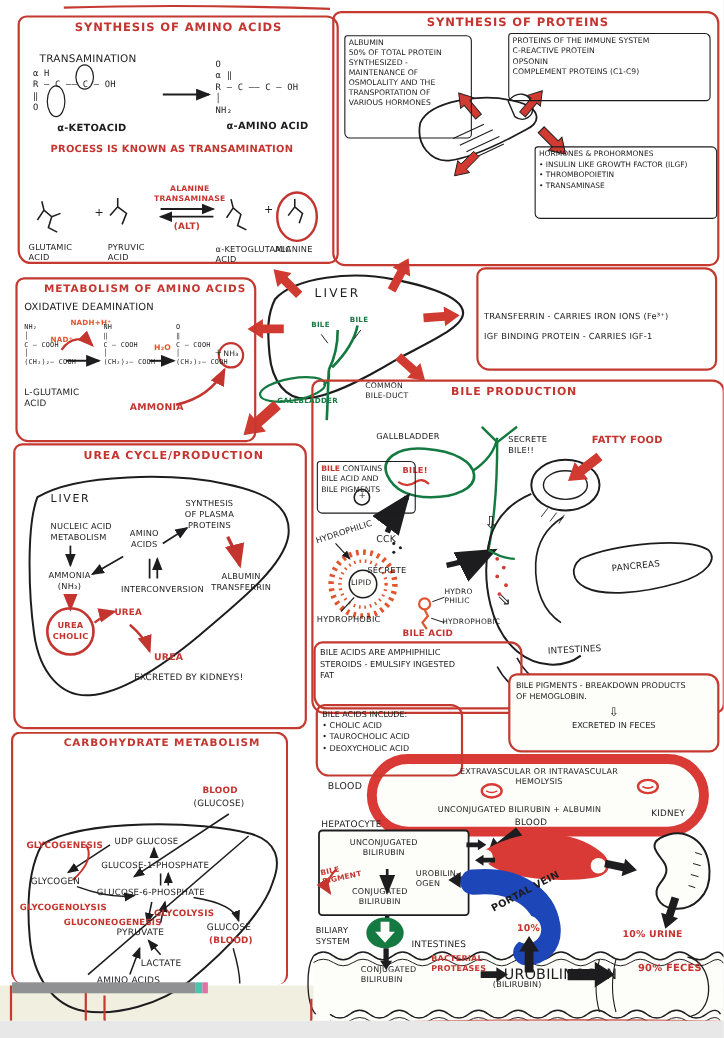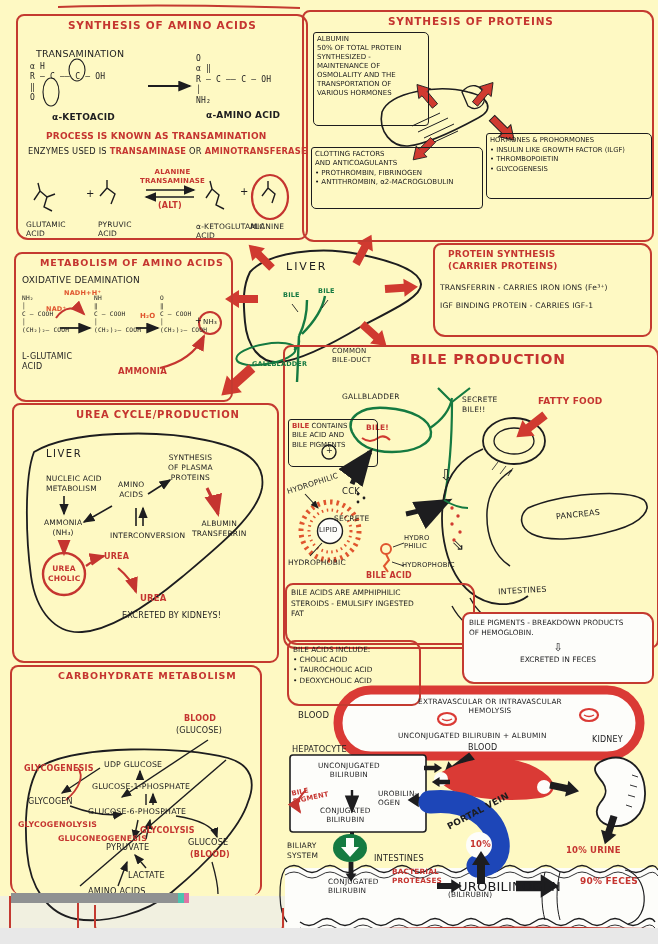--- a/index.html
+++ b/index.html
@@ -1,16 +1,16 @@
 <!DOCTYPE html>
 <html><head>
 <meta charset="utf-8">
 <style>
   html,body{margin:0;padding:0;background:#e8e8e8}
-  #page{position:relative;width:658px;height:928px;background:#fef9c3;overflow:hidden;
+  #page{position:relative;width:658px;height:928px;background:#ffffff;overflow:hidden;
         font-family:"DejaVu Sans",sans-serif;color:#1d1d1f}
   .cream{position:absolute;left:0;top:896px;width:658px;height:48px;background:#f1f0e0;z-index:0}
   #art{position:absolute;left:0;top:0;z-index:1}
   .rbox{position:absolute;border:2.2px solid #c43a30;border-radius:8px 11px 9px 12px;z-index:1}
   .kbox{position:absolute;border:1.6px solid #1d1d1f;border-radius:3px 5px 4px 5px;z-index:2;padding:2px 3px}
   .t{position:absolute;line-height:1.2;letter-spacing:.2px;white-space:nowrap;z-index:2}
   .ttl{color:#c53530;font-weight:bold;letter-spacing:.8px}
   .red{color:#c53530}.grn{color:#157a41}.org{color:#e0552e}
   .b{font-weight:bold}
   .mono{font-family:"DejaVu Sans Mono",monospace;white-space:pre;line-height:1.3}
@@ -203,26 +203,20 @@
   <div class="rbox" style="left:283px;top:345px;width:372px;height:300px"></div>
   <div class="rbox" style="left:10px;top:665px;width:248px;height:228px;border-bottom:none"></div>
 
   <div class="t ttl" style="left:68px;top:19px;font-size:10.5px">SYNTHESIS OF AMINO ACIDS</div>
   <div class="t" style="left:36px;top:48px;font-size:9.5px">TRANSAMINATION</div>
   <div class="t mono" style="left:30px;top:62px;font-size:8px"><div class="tl">    α    H</div><div class="tl">R — C —— C — OH</div><div class="tl">    ‖</div><div class="tl">    O</div></div>
   <div class="t mono" style="left:196px;top:54px;font-size:8px"><div class="tl">         O</div><div class="tl">    α    ‖</div><div class="tl">R — C —— C — OH</div><div class="tl">    │</div><div class="tl">   NH₂</div></div>
   <div class="t b" style="left:52px;top:112px;font-size:9px">α-KETOACID</div>
   <div class="t b" style="left:206px;top:110px;font-size:9px">α-AMINO ACID</div>
   <div class="t red b" style="left:46px;top:131px;font-size:9px">PROCESS IS KNOWN AS TRANSAMINATION</div>
-  <div class="t" style="left:28px;top:147px;font-size:8.3px">
-    <span>ENZYMES USED IS</span>
-    <span class="red b">TRANSAMINASE</span>
-    <span>OR</span>
-    <span class="red b">AMINOTRANSFERASE</span>
-  </div>
   <div class="t ctr red b" style="left:140px;top:168px;font-size:7px;line-height:1.25">
       <div class="tl">ALANINE</div>
       <div class="tl">TRANSAMINASE</div>
     </div>
   <div class="t red b" style="left:158px;top:201px;font-size:8px">(ALT)</div>
   <div class="t" style="left:86px;top:188px;font-size:10px">+</div>
   <div class="t" style="left:240px;top:186px;font-size:10px">+</div>
   <div class="t" style="left:26px;top:220px;font-size:7.5px;line-height:1.2">
       <div class="tl">GLUTAMIC</div>
       <div class="tl">ACID</div>
@@ -240,31 +234,31 @@
   <div class="t ttl" style="left:388px;top:15px;font-size:10.5px">SYNTHESIS OF PROTEINS</div>
   <div class="kbox" style="left:313px;top:32px;width:108px;height:88px;font-size:7px;line-height:1.28">
       <div class="tl">ALBUMIN</div>
       <div class="tl">50% OF TOTAL PROTEIN</div>
       <div class="tl">SYNTHESIZED -</div>
       <div class="tl">MAINTENANCE OF</div>
       <div class="tl">OSMOLALITY AND THE</div>
       <div class="tl">TRANSPORTATION OF</div>
       <div class="tl">VARIOUS HORMONES</div>
     </div>
-  <div class="kbox" style="left:311px;top:147px;width:164px;height:56px;font-size:7px;line-height:1.35">
-      <div class="tl">CLOTTING FACTORS</div>
-      <div class="tl">AND ANTICOAGULANTS</div>
-      <div class="tl">• PROTHROMBIN, FIBRINOGEN</div>
-      <div class="tl">• ANTITHROMBIN, α2-MACROGLOBULIN</div>
+  <div class="kbox" style="left:462px;top:30px;width:176px;height:56px;font-size:7px;line-height:1.35">
+      <div class="tl">PROTEINS OF THE IMMUNE SYSTEM</div>
+      <div class="tl">C-REACTIVE PROTEIN</div>
+      <div class="tl">OPSONIN</div>
+      <div class="tl">COMPLEMENT PROTEINS (C1-C9)</div>
     </div>
   <div class="kbox" style="left:486px;top:133px;width:158px;height:60px;font-size:6.8px;line-height:1.4">
       <div class="tl">HORMONES &amp; PROHORMONES</div>
       <div class="tl">• INSULIN LIKE GROWTH FACTOR (ILGF)</div>
       <div class="tl">• THROMBOPOIETIN</div>
-      <div class="tl">• GLYCOGENESIS</div>
+      <div class="tl">• TRANSAMINASE</div>
     </div>
 
   <div class="t ttl" style="left:40px;top:257px;font-size:9.5px">METABOLISM OF AMINO ACIDS</div>
   <div class="t" style="left:22px;top:275px;font-size:9px">OXIDATIVE DEAMINATION</div>
   <div class="t mono" style="left:22px;top:294px;font-size:6.2px"><div class="tl">NH₂</div><div class="tl">│</div><div class="tl">C — COOH</div><div class="tl">│</div><div class="tl">(CH₂)₂— COOH</div></div>
   <div class="t mono" style="left:94px;top:294px;font-size:6.2px"><div class="tl">NH</div><div class="tl">‖</div><div class="tl">C — COOH</div><div class="tl">│</div><div class="tl">(CH₂)₂— COOH</div></div>
   <div class="t mono" style="left:160px;top:294px;font-size:6.2px"><div class="tl">O</div><div class="tl">‖</div><div class="tl">C — COOH</div><div class="tl">│</div><div class="tl">(CH₂)₂— COOH</div></div>
   <div class="t org b" style="left:46px;top:306px;font-size:6.5px">NAD⁺</div>
   <div class="t org b" style="left:64px;top:290px;font-size:6.5px">NADH+H⁺</div>
   <div class="t org b" style="left:140px;top:312px;font-size:7px">H₂O</div>
@@ -278,24 +272,20 @@
 
   <div class="t" style="left:286px;top:260px;font-size:11px;letter-spacing:2px">LIVER</div>
   <div class="t grn b" style="left:283px;top:292px;font-size:6.5px">BILE</div>
   <div class="t grn b" style="left:318px;top:288px;font-size:6.5px">BILE</div>
   <div class="t grn b" style="left:252px;top:361px;font-size:6.5px">GALLBLADDER</div>
   <div class="t" style="left:332px;top:347px;font-size:7px;line-height:1.25">
       <div class="tl">COMMON</div>
       <div class="tl">BILE-DUCT</div>
     </div>
 
-  <div class="t red b" style="left:448px;top:249px;font-size:9px;line-height:1.3">
-      <div class="tl">PROTEIN SYNTHESIS</div>
-      <div class="tl">(CARRIER PROTEINS)</div>
-    </div>
   <div class="t" style="left:440px;top:283px;font-size:7.6px">TRANSFERRIN - CARRIES IRON IONS (Fe³⁺)</div>
   <div class="t" style="left:440px;top:301px;font-size:7.6px">IGF BINDING PROTEIN - CARRIES IGF-1</div>
 
   <div class="t ttl" style="left:76px;top:409px;font-size:10px">UREA CYCLE/PRODUCTION</div>
   <div class="t" style="left:46px;top:448px;font-size:10px;letter-spacing:1.5px">LIVER</div>
   <div class="t" style="left:46px;top:474px;font-size:7.5px;line-height:1.3">
       <div class="tl">NUCLEIC ACID</div>
       <div class="tl">METABOLISM</div>
     </div>
   <div class="t ctr" style="left:118px;top:480px;font-size:7.5px;line-height:1.3">
@@ -317,21 +307,21 @@
       <div class="tl">TRANSFERRIN</div>
     </div>
   <div class="t ctr red b" style="left:48px;top:564px;font-size:7.5px;line-height:1.3;width:32px">
       <div class="tl">UREA</div>
       <div class="tl">CHOLIC</div>
     </div>
   <div class="t red b" style="left:104px;top:552px;font-size:8px">UREA</div>
   <div class="t red b" style="left:140px;top:593px;font-size:8.5px">UREA</div>
   <div class="t" style="left:122px;top:611px;font-size:8px">EXCRETED BY KIDNEYS!</div>
 
-  <div class="t ttl" style="left:410px;top:351px;font-size:14px">BILE PRODUCTION</div>
+  <div class="t ttl" style="left:410px;top:351px;font-size:10px">BILE PRODUCTION</div>
   <div class="t" style="left:342px;top:392px;font-size:7.5px">GALLBLADDER</div>
   <div class="t red b" style="left:366px;top:423px;font-size:7.5px">BILE!</div>
   <div class="t" style="left:462px;top:395px;font-size:7.5px;line-height:1.3">
       <div class="tl">SECRETE</div>
       <div class="tl">BILE!!</div>
     </div>
   <div class="t red b" style="left:538px;top:396px;font-size:9px">FATTY FOOD</div>
   <div class="t" style="left:326px;top:446px;font-size:8px">+</div>
   <div class="t" style="left:342px;top:486px;font-size:8.5px">CCK</div>
   <div class="t" style="left:334px;top:514px;font-size:7.5px">SECRETE</div>

